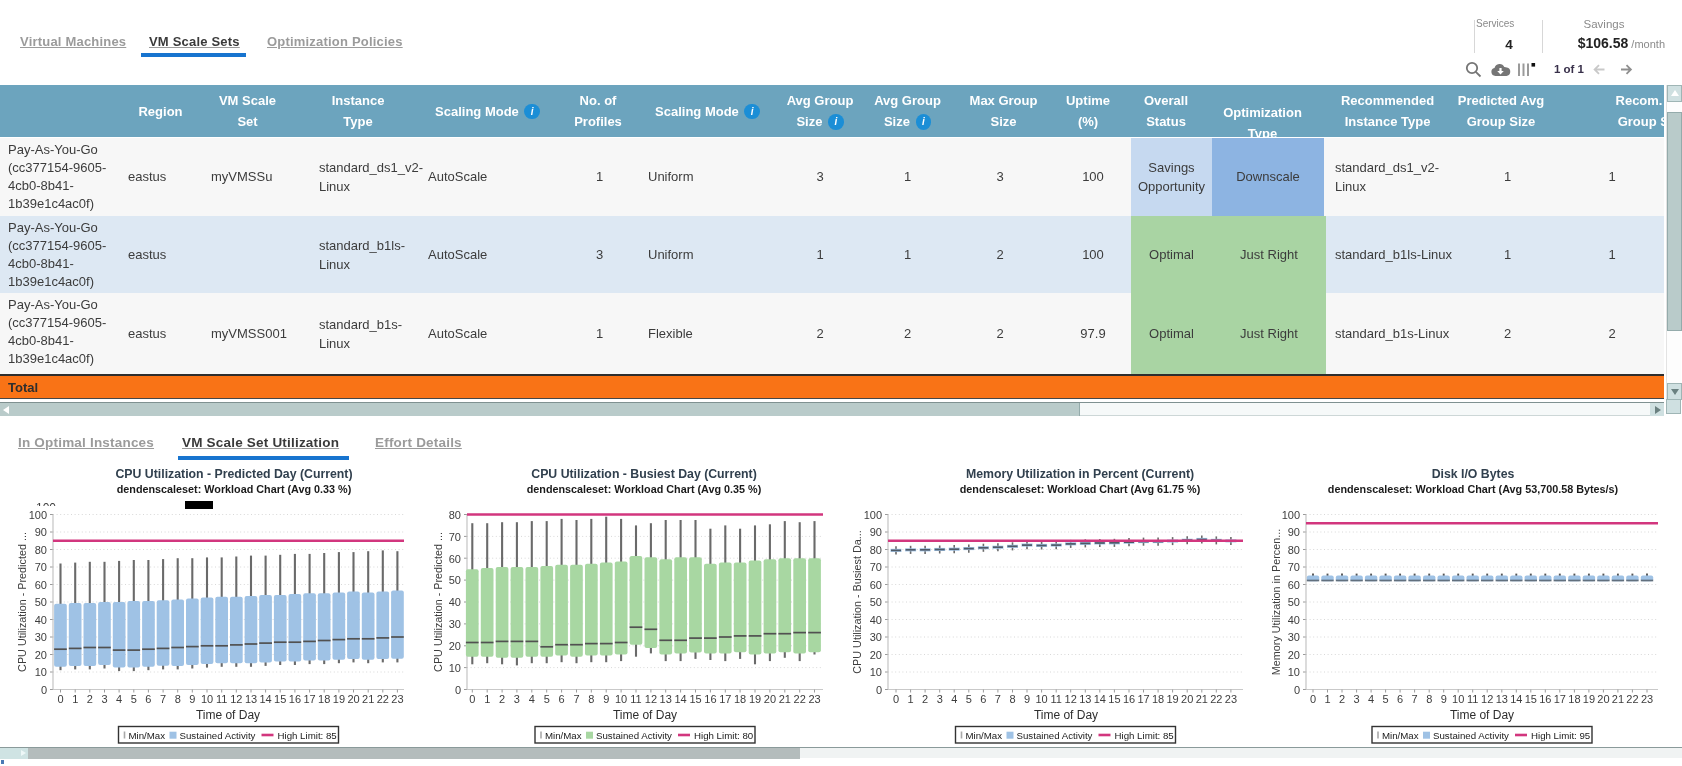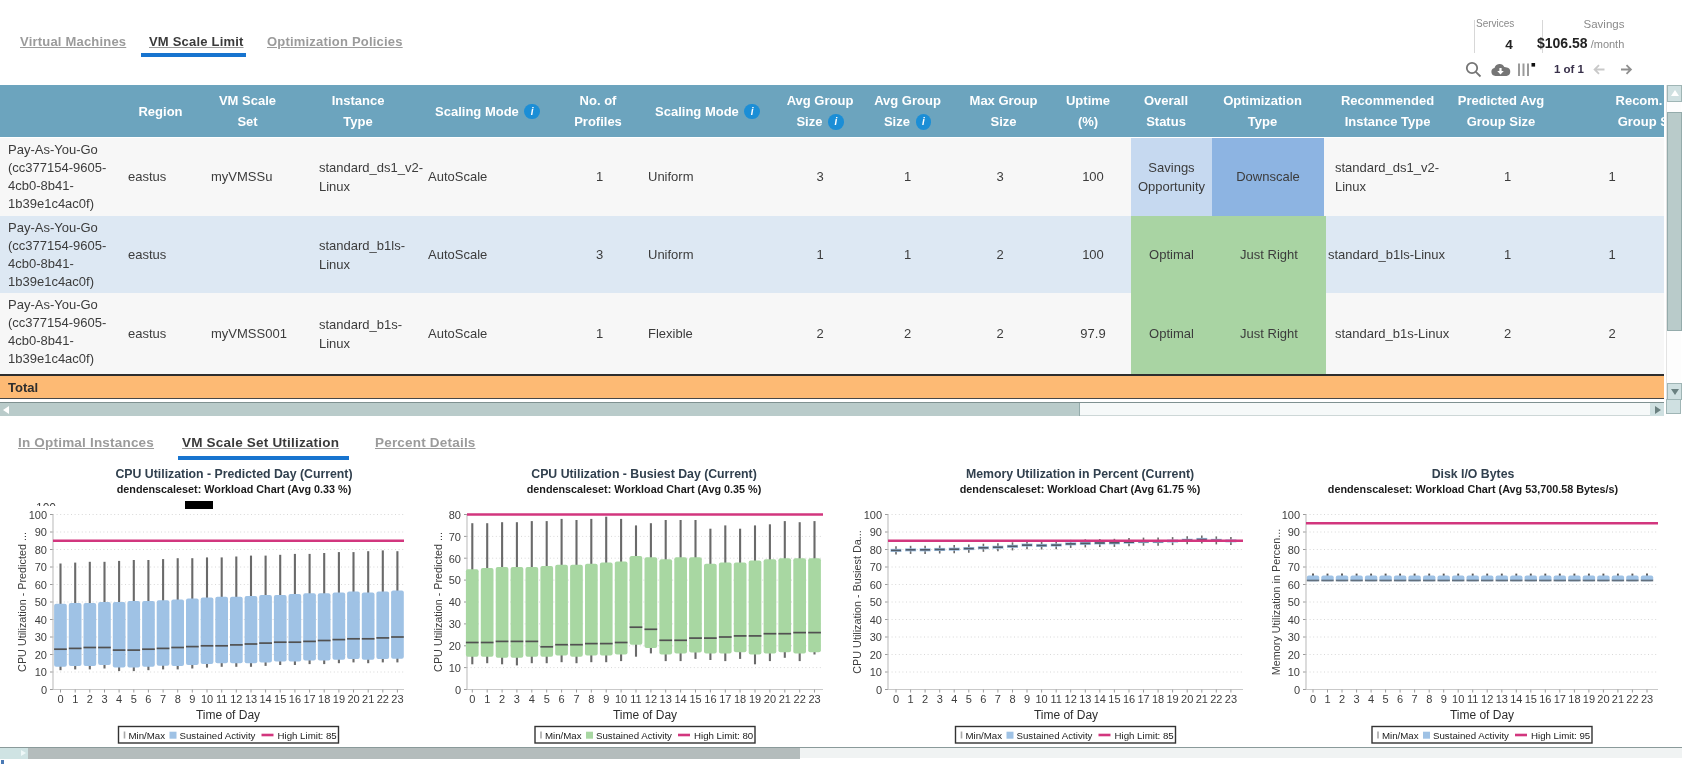--- a/index.html
+++ b/index.html
@@ -11,30 +11,30 @@
   .row { position:absolute; left:0; width:1664px; }
   .c { position:absolute; top:0; height:100%; display:flex; align-items:center; font-size:13px; color:#3c3c3c; line-height:19px; }
   .c.m { justify-content:center; text-align:center; }
   .c.l { justify-content:flex-start; text-align:left; }
   .info { display:inline-block; width:15.5px; height:15.5px; border-radius:50%; margin-left:2px; background:#1b8ed6; color:#fff;
           font-size:10px; font-style:italic; font-weight:bold; text-align:center; line-height:15px; vertical-align:1px; }
 </style></head>
 <body>
 
 <div class="tabs" style="left:20px;top:34px">Virtual Machines</div>
-<div class="tabs" style="left:149px;top:34px"><span class="on">VM Scale Limit</span></div>
+<div class="tabs" style="left:149px;top:34px"><span class="on">VM Scale Sets</span></div>
 <div class="tabs" style="left:267px;top:34px">Optimization Policies</div>
 <div style="position:absolute;left:141px;top:53px;width:105px;height:4px;background:#1774cf"></div>
 
 <div style="position:absolute;left:1474px;top:20px;width:1px;height:33px;background:#d7d7d7"></div>
 <div style="position:absolute;left:1542px;top:20px;width:1px;height:33px;background:#d7d7d7"></div>
 <div style="position:absolute;left:1476px;top:18px;width:66px;text-align:left;font-size:10px;color:#8a8a8a">Services</div>
 <div style="position:absolute;left:1476px;top:37px;width:66px;text-align:center;font-size:13.5px;font-weight:bold;color:#222">4</div>
 <div style="position:absolute;left:1544px;top:18px;width:120px;text-align:center;font-size:11.5px;color:#8a8a8a">Savings</div>
-<div style="position:absolute;left:1537px;top:35px;width:128px;text-align:left;font-size:13px;color:#8a8a8a"><b style="color:#222;font-size:14px">$106.58</b><span style="font-size:11px"> /month</span></div>
+<div style="position:absolute;left:1537px;top:35px;width:128px;text-align:right;font-size:13px;color:#8a8a8a"><b style="color:#222;font-size:14px">$106.58</b><span style="font-size:11px"> /month</span></div>
 
 <svg style="position:absolute;left:1464px;top:60px" width="220" height="20" viewBox="0 0 220 20">
   <circle cx="8" cy="8" r="5.2" fill="none" stroke="#757575" stroke-width="1.8"></circle>
   <line x1="11.8" y1="11.8" x2="16.5" y2="16.5" stroke="#757575" stroke-width="1.8"></line>
   <path d="M40.3 7.0 a5.2 5.2 0 0 0 -9.8 1.0 a4.0 4.0 0 0 0 .9 7.9 h11.0 a4.2 4.2 0 0 0 .5 -8.3 a5.2 5.2 0 0 0 -2.6 -.6 z" fill="#757575"></path>
   <path d="M35.4 8.0 h2.2 v3 h2.2l-3.3 3.6 -3.3 -3.6 h2.2 z" fill="#fff"></path>
   <g stroke="#9a9a9a" stroke-width="2">
     <line x1="55" y1="3.5" x2="55" y2="16"></line>
       <line x1="59.5" y1="3.5" x2="59.5" y2="16"></line>
       <line x1="64" y1="3.5" x2="64" y2="16"></line>
@@ -75,21 +75,21 @@
     </div>
     <div class="hc" style="left:945px;width:110px;padding-left:7px;">
       <div>Max Group<br>Size</div>
     </div>
     <div class="hc" style="left:1055px;width:76px;padding-right:10px;">
       <div>Uptime<br>(%)</div>
     </div>
     <div class="hc" style="left:1131px;width:81px;padding-right:11px;">
       <div>Overall<br>Status</div>
     </div>
-    <div class="hc" style="left:1212px;width:114px;padding-right:13px;">
+    <div class="hc" style="left:1212px;width:114px;padding-right:13px;margin-top:12px;">
       <div>Optimization<br>Type</div>
     </div>
     <div class="hc" style="left:1326px;width:129px;padding-right:6px;">
       <div>Recommended<br>Instance Type</div>
     </div>
     <div class="hc" style="left:1455px;width:105px;padding-right:13px;">
       <div>Predicted Avg<br>Group Size</div>
     </div>
     <div class="hc" style="left:1612px;width:104px;padding-right:24px;">
       <div>Recom. Min<br>Group Size</div>
@@ -120,21 +120,21 @@
     <div class="c l" style="left:310px;width:110px;padding-left:9px">standard_b1ls-<br>Linux</div>
     <div class="c l" style="left:420px;width:125px;padding-left:8px">AutoScale</div>
     <div class="c m" style="left:545px;width:100px;padding-left:9px">3</div>
     <div class="c l" style="left:645px;width:125px;padding-left:3px">Uniform</div>
     <div class="c m" style="left:770px;width:100px">1</div>
     <div class="c m" style="left:870px;width:75px">1</div>
     <div class="c m" style="left:945px;width:110px">2</div>
     <div class="c m" style="left:1055px;width:76px">100</div>
     <div class="c m" style="left:1131px;width:81px;background:#a9d4a3">Optimal</div>
     <div class="c m" style="left:1212px;width:114px;background:#a9d4a3">Just Right</div>
-    <div class="c l" style="left:1326px;width:129px;padding-left:2px">standard_b1ls-Linux</div>
+    <div class="c l" style="left:1326px;width:129px;padding-left:9px">standard_b1ls-Linux</div>
     <div class="c m" style="left:1455px;width:105px">1</div>
     <div class="c m" style="left:1560px;width:104px">1</div>
   </div>
 <div class="row" style="top:293px;height:81px;background:#f7f7f7">
     <div class="c l" style="left:0;width:120px;padding-left:8px;align-items:flex-start;padding-top:3px;line-height:18px">Pay-As-You-Go<br>(cc377154-9605-<br>4cb0-8b41-<br>1b39e1c4ac0f)</div>
     <div class="c l" style="left:120px;width:65px;padding-left:8px">eastus</div>
     <div class="c l" style="left:185px;width:125px;padding-left:26px">myVMSS001</div>
     <div class="c l" style="left:310px;width:110px;padding-left:9px">standard_b1s-<br>Linux</div>
     <div class="c l" style="left:420px;width:125px;padding-left:8px">AutoScale</div>
     <div class="c m" style="left:545px;width:100px;padding-left:9px">1</div>
@@ -143,21 +143,21 @@
     <div class="c m" style="left:870px;width:75px">2</div>
     <div class="c m" style="left:945px;width:110px">2</div>
     <div class="c m" style="left:1055px;width:76px">97.9</div>
     <div class="c m" style="left:1131px;width:81px;background:#a9d4a3">Optimal</div>
     <div class="c m" style="left:1212px;width:114px;background:#a9d4a3">Just Right</div>
     <div class="c l" style="left:1326px;width:129px;padding-left:9px">standard_b1s-Linux</div>
     <div class="c m" style="left:1455px;width:105px">2</div>
     <div class="c m" style="left:1560px;width:104px">2</div>
   </div>
 
-<div style="position:absolute;left:0;top:374px;width:1664px;height:24.5px;border-top:2px solid #2e2e2e;border-bottom:1.5px solid #474747;background:#fdba74">
+<div style="position:absolute;left:0;top:374px;width:1664px;height:24.5px;border-top:2px solid #2e2e2e;border-bottom:1.5px solid #474747;background:#f97316">
   <div style="position:absolute;left:8px;top:4px;font-size:13px;font-weight:bold;color:#2e2e2e">Total</div>
 </div>
 
 <div style="position:absolute;left:1666px;top:85px;width:15px;height:314px;background:#fdfdfd;border-left:1px solid #e3e3e3">
   <div style="position:absolute;left:0;top:0;width:15px;height:17px;background:#cfe0e1;border:1px solid #9fb5b5;box-sizing:border-box"></div>
   <div style="position:absolute;left:3.5px;top:5px;width:0;height:0;border-left:4px solid transparent;border-right:4px solid transparent;border-bottom:6px solid #fff"></div>
   <div style="position:absolute;left:0;top:27px;width:15px;height:219px;background:#b9cbca;border:1px solid #94abab;box-sizing:border-box"></div>
   <div style="position:absolute;left:0;top:298px;width:15px;height:17px;background:#cfe0e1;border:1px solid #9fb5b5;box-sizing:border-box"></div>
   <div style="position:absolute;left:3.5px;top:304px;width:0;height:0;border-left:4px solid transparent;border-right:4px solid transparent;border-top:6px solid #6a8080"></div>
 </div>
@@ -172,21 +172,21 @@
 
 <div style="position:absolute;left:0;top:747px;width:1682px;height:11px;background:#f0f3f3;border-top:1.5px solid #8a9a9a">
   <div style="position:absolute;left:0;top:0;width:28px;height:11px;background:#cfe3e3"></div>
   <div style="position:absolute;left:21px;top:2px;width:0;height:0;border-top:3.5px solid transparent;border-bottom:3.5px solid transparent;border-left:5px solid #eef7f7"></div>
   <div style="position:absolute;left:28px;top:0;width:772px;height:11px;background:#b4bcbc"></div>
 </div>
 <div style="position:absolute;left:1px;top:760px;width:3px;height:4px;background:#4a7ab5"></div>
 
 <div class="tabs" style="left:18px;top:435px;font-size:13.5px">In Optimal Instances</div>
 <div class="tabs" style="left:182px;top:435px;font-size:13.5px"><span class="on">VM Scale Set Utilization</span></div>
-<div class="tabs" style="left:375px;top:435px;font-size:13.5px">Percent Details</div>
+<div class="tabs" style="left:375px;top:435px;font-size:13.5px">Effort Details</div>
 <div style="position:absolute;left:178px;top:456px;width:171px;height:4px;background:#1774cf"></div>
 
 <svg style="position:absolute;left:0px;top:460px" width="421" height="306" viewBox="0 0 421 306" font-family="Liberation Sans, sans-serif">
     <text x="234" y="18" text-anchor="middle" font-size="12.3" font-weight="bold" fill="#31404e">CPU Utilization - Predicted Day (Current)</text>
     <text x="234" y="33" text-anchor="middle" font-size="10.8" font-weight="bold" fill="#1a1a1a">dendenscaleset: Workload Chart (Avg 0.33 %)</text>
     <line x1="50" x2="53" y1="229.5" y2="229.5" stroke="#9a9a9a" stroke-width="1"></line>
     <text x="47" y="233.7" text-anchor="end" font-size="11" fill="#3d3d3d">0</text>
     <line x1="53" x2="404" y1="212.0" y2="212.0" stroke="#d8d8d8" stroke-width="1" stroke-dasharray="1 2.6"></line>
     <line x1="50" x2="53" y1="212.0" y2="212.0" stroke="#9a9a9a" stroke-width="1"></line>
     <text x="47" y="216.2" text-anchor="end" font-size="11" fill="#3d3d3d">10</text>

